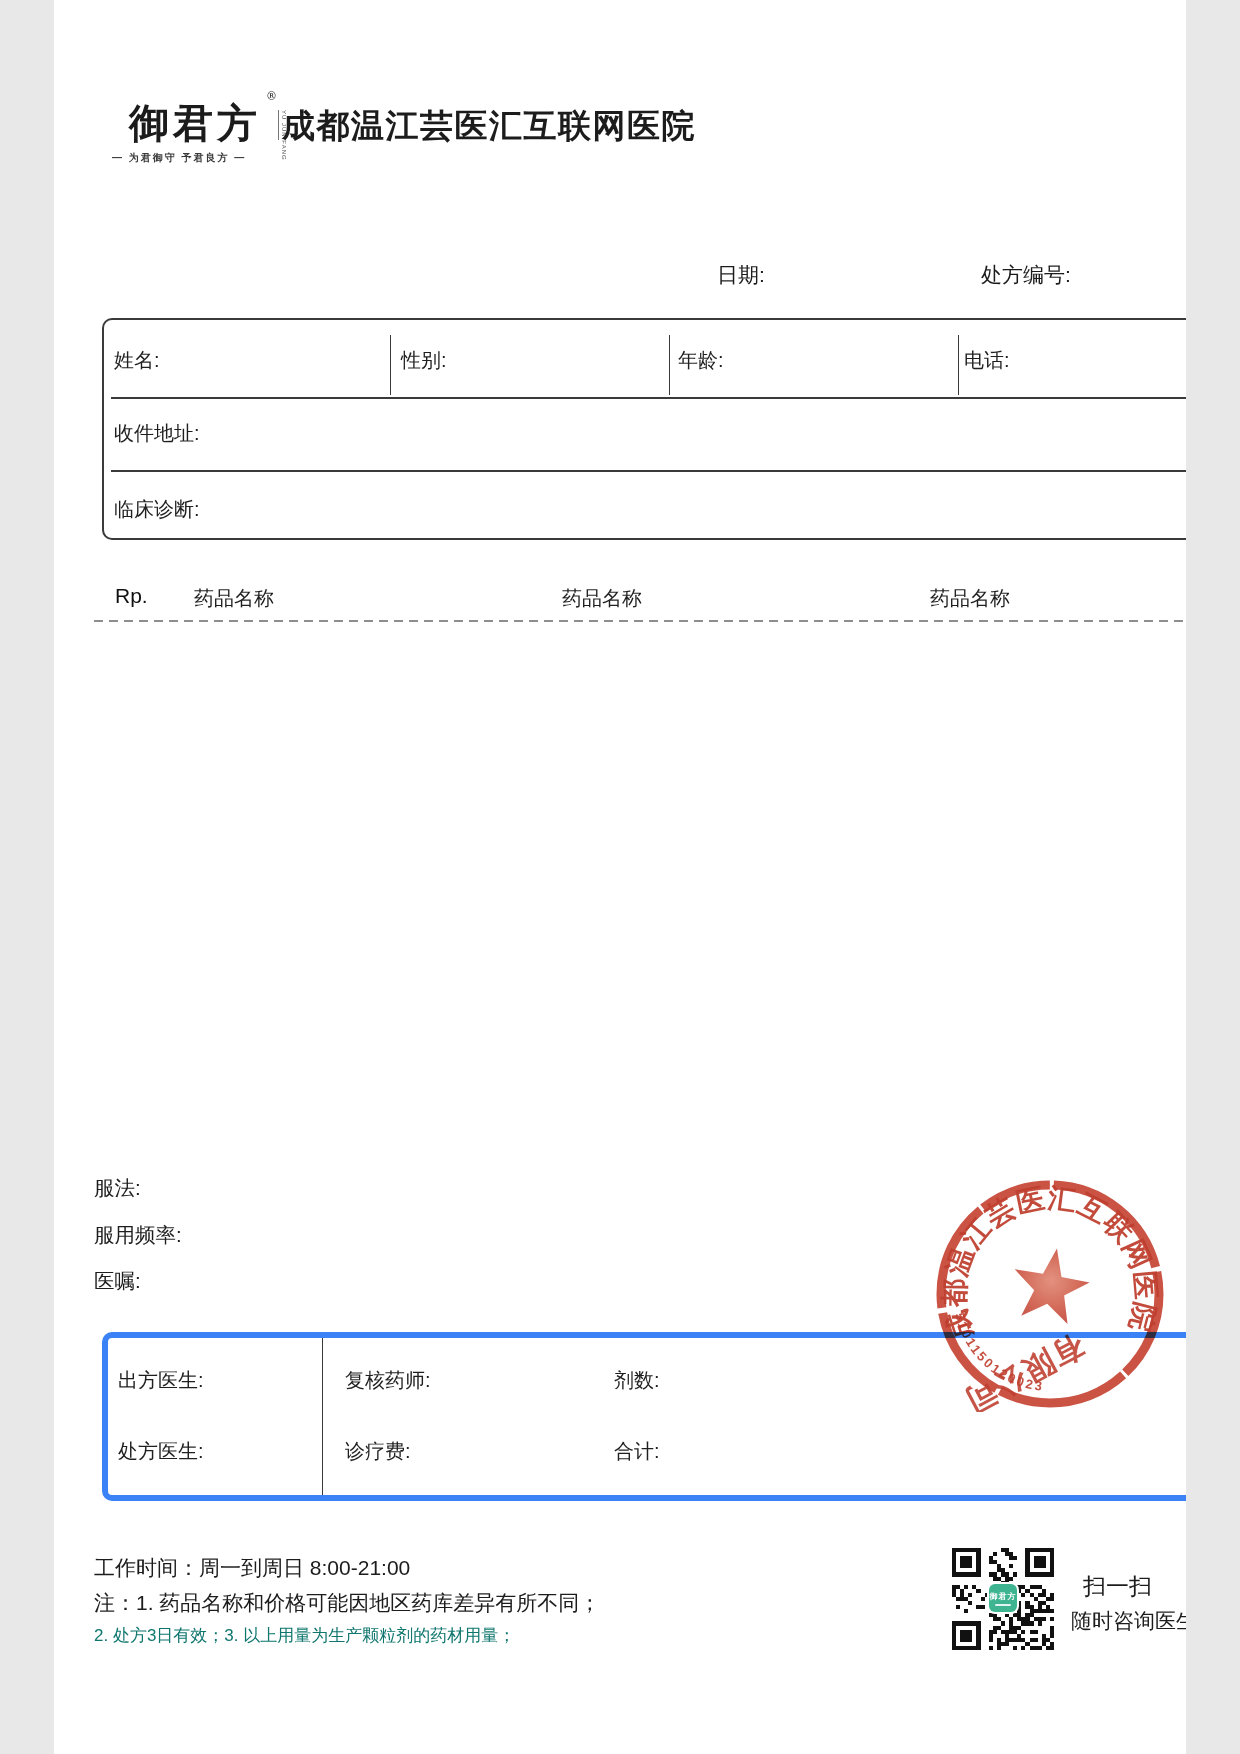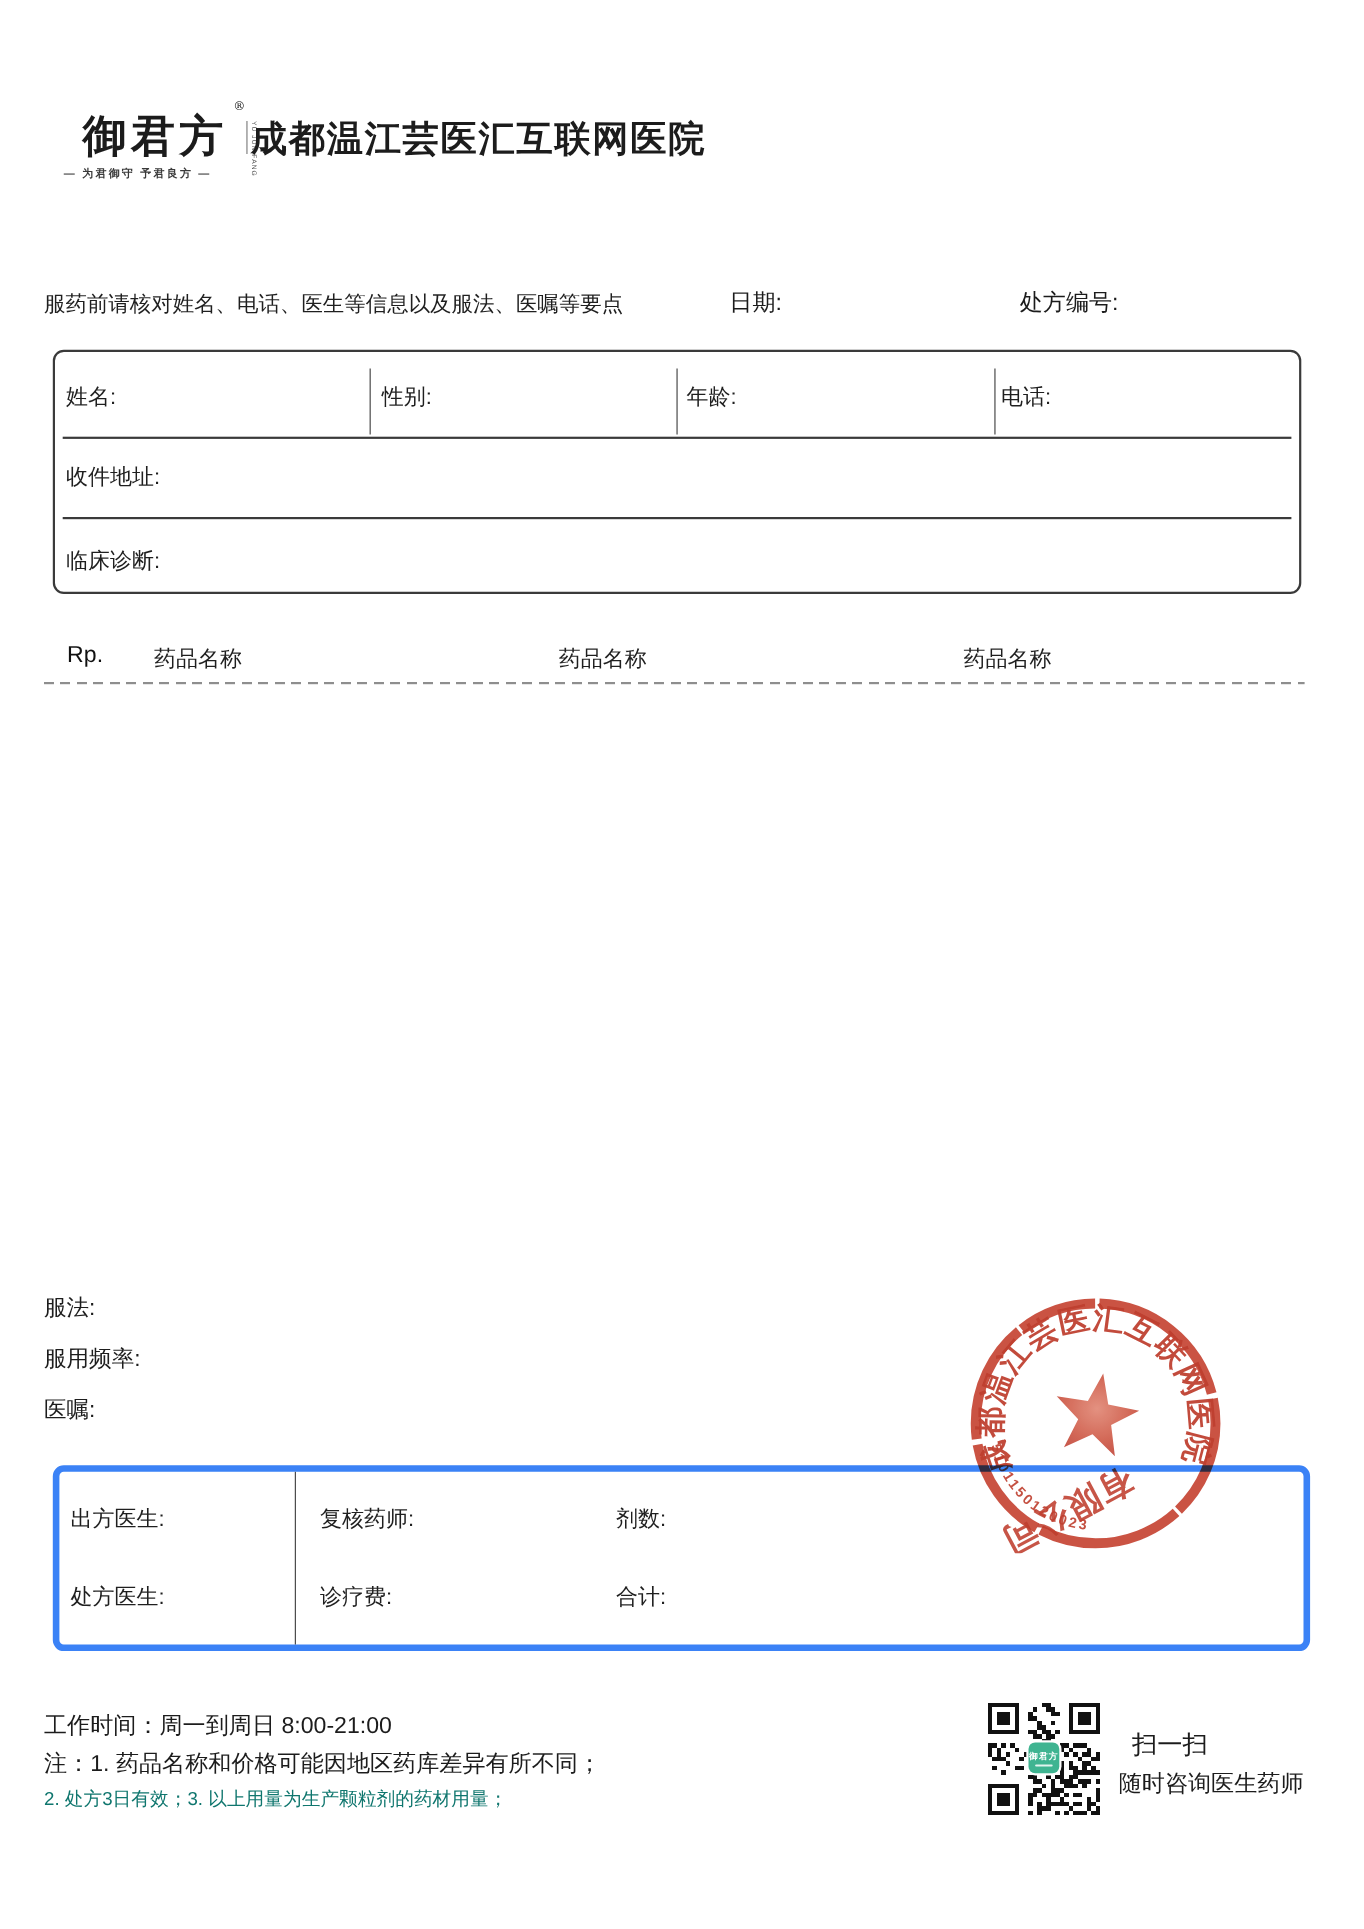--- a/index.html
+++ b/index.html
@@ -1,16 +1,16 @@
 <!DOCTYPE html>
 <html><head>
 <meta charset="utf-8">
 <style>
   html,body{margin:0;padding:0;background:#e8e8e8;}
-  #page{position:relative;width:1240px;height:1754px;background:#ffffff;margin:0 auto;
+  #page{position:relative;width:1132px;height:1754px;background:#ffffff;margin:0 auto;
         font-family:"Liberation Sans",sans-serif;color:#222;overflow:hidden;}
   .abs{position:absolute;white-space:nowrap;}
 
   
   .logo-main{left:75px;top:96px;font-family:"DejaVu Serif",serif;font-weight:700;
              font-size:40px;color:#1b1b1b;letter-spacing:4px;}
   .logo-reg{position:absolute;top:-6px;right:-16px;font-size:11px;font-weight:400;letter-spacing:0;}
   .logo-side{position:absolute;top:14px;right:-26px;font-size:6px;color:#555;letter-spacing:1px;
              writing-mode:vertical-rl;border-left:1px solid #777;padding-left:2px;height:30px;
              font-family:"Liberation Sans",sans-serif;font-weight:400;}
@@ -79,21 +79,20 @@
 <body>
 
 <div id="page">
 
   <div class="abs logo-main">
     <span>御君方</span><span class="logo-reg">®</span><span class="logo-side">YU JUN FANG</span>
   </div>
   <div class="abs logo-tagline">— 为君御守 予君良方 —</div>
   <h1 class="abs hospital">成都温江芸医汇互联网医院</h1>
 
-  <div class="abs notice">服药前请核对姓名、电话、医生等信息以及服法、医嘱等要点</div>
   <div class="abs date-label">日期:</div>
   <div class="abs rx-label">处方编号:</div>
 
   <section class="patient-box">
     <span class="pb-label p-name">姓名:</span>
     <span class="pb-label p-gender">性别:</span>
     <span class="pb-label p-age">年龄:</span>
     <span class="pb-label p-phone">电话:</span>
     <span class="vline vl1"></span>
     <span class="vline vl2"></span>

